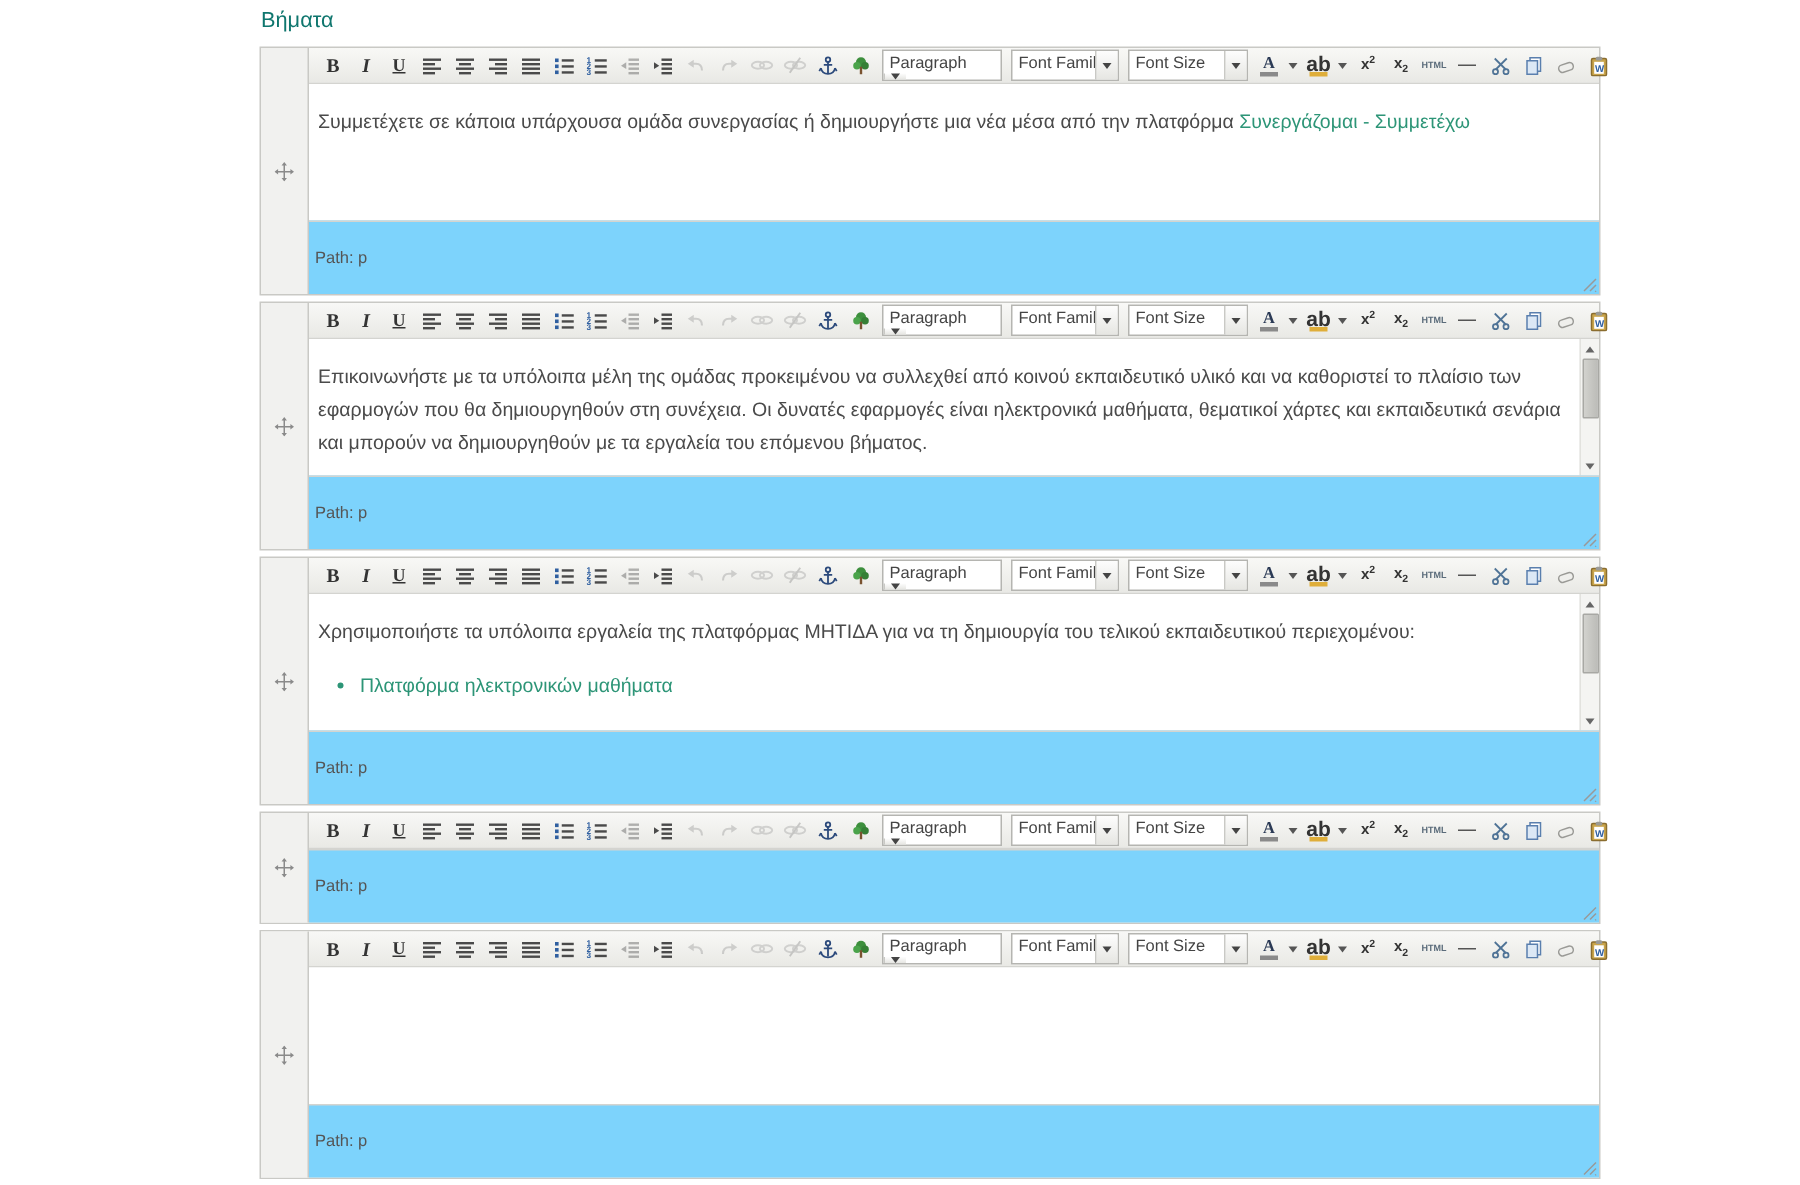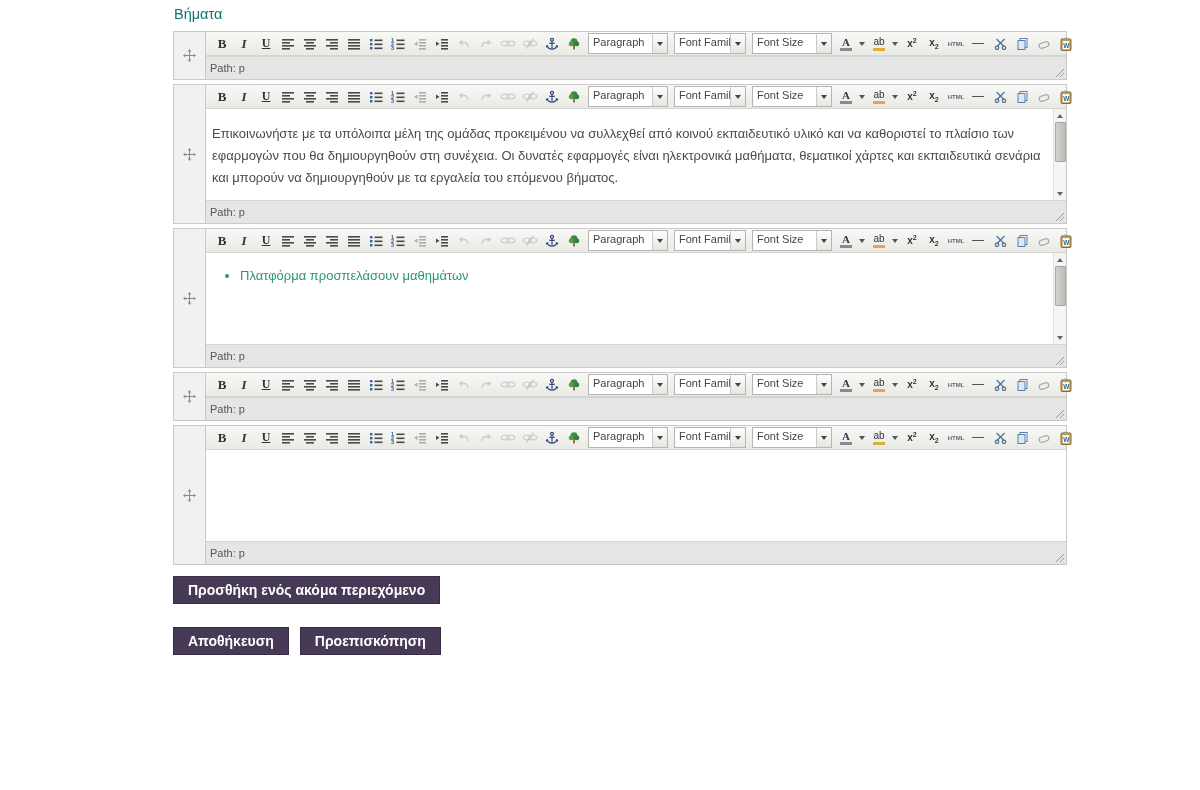--- a/index.html
+++ b/index.html
@@ -14,45 +14,45 @@
   .tb.disabled{opacity:.4;filter:grayscale(1);cursor:default;}
   .tb .sl{font-family:"Liberation Serif",serif;font-size:13px;color:#333;font-weight:bold;}
   .tb .sli{font-family:"Liberation Serif",serif;font-size:13px;color:#333;font-weight:bold;font-style:italic;}
   .tb .slu{font-family:"Liberation Serif",serif;font-size:12px;color:#333;font-weight:bold;text-decoration:underline;}
   .tb .xx{font-size:10px;font-weight:bold;color:#333;}
   .tb .xx sup,.tb .xx sub{font-size:7px;}
   .tb .htmltxt{font-size:6px;font-weight:bold;color:#5a6b7a;}
   .tb .hrline{display:block;width:12px;height:1px;background:#555;}
   .ic-a{display:flex;flex-direction:column;align-items:center;line-height:10px;}
   .ic-a .ltr{font-family:"Liberation Serif",serif;font-weight:bold;font-size:11px;color:#2b3a55;}
-  .ic-a .ltr2{font-size:10px;font-weight:normal;color:#333;}
+  .ic-a .ltr2{font-size:14px;font-weight:bold;color:#333;}
   .ic-a .bar{width:12px;height:3px;margin-top:1px;}
   .tb-split{width:9px;height:20px;display:inline-flex;align-items:center;justify-content:center;margin-right:2px;cursor:pointer;flex:0 0 auto;}
   .tb-split i{border-left:3px solid transparent;border-right:3px solid transparent;border-top:4px solid #555;}
   .tb-select{height:19px;background:#fff;border:1px solid #b5b5b1;display:inline-flex;align-items:stretch;margin:0 3px;font-size:11px;color:#444;flex:0 0 auto;cursor:pointer;}
   .tb-select .lab{padding:2px 4px 0 4px;flex:1;overflow:hidden;}
   .tb-select .arr{width:14px;border-left:1px solid #c9c9c5;background:linear-gradient(#fdfdfd,#e6e6e2);display:flex;align-items:center;justify-content:center;}
   .tb-select .arr i{border-left:3px solid transparent;border-right:3px solid transparent;border-top:4px solid #444;}
-  .sel-paragraph{width:78px;}
+  .sel-paragraph{width:78px;flex-direction:column;}
   .sel-family{width:70px;}
   .sel-size{width:78px;}
   .content{position:relative;height:91px;background:#fff;overflow:hidden;}
   .content-body{font-size:13px;color:#4a4a4a;line-height:22px;padding:0 6px;}
   .content-body p{margin:14px 0;}
   .content-body ul{margin:12px 0 0 0;padding-left:28px;}
   .ed-link{color:#2d9577;text-decoration:none;cursor:pointer;}
   .content-body li{color:#2d9577;}
   .sb{position:absolute;top:0;right:0;width:12px;height:100%;background:#f4f4f2;border-left:1px solid #e2e2de;}
   .sb-btn{position:absolute;left:0;width:12px;height:11px;display:flex;align-items:center;justify-content:center;cursor:pointer;}
   .sb-btn.up{top:1px;}
   .sb-btn.down{bottom:1px;}
   .sb-btn.up i{border-left:3.5px solid transparent;border-right:3.5px solid transparent;border-bottom:4px solid #666;}
   .sb-btn.down i{border-left:3.5px solid transparent;border-right:3.5px solid transparent;border-top:4px solid #666;}
   .sb-thumb{position:absolute;left:1px;top:13px;width:9px;height:38px;background:linear-gradient(90deg,#d2d2ce,#bcbcb8);border:1px solid #a8a8a4;border-radius:1px;cursor:pointer;}
-  .pathbar{height:16px;background:#e5e5e5;border-top:1px solid #d4d4d0;font-size:11px;color:#555;display:flex;align-items:center;padding:3px 4px;position:relative;text-align:right;}
+  .pathbar{height:16px;background:#7dd3fc;border-top:1px solid #d4d4d0;font-size:11px;color:#555;display:flex;align-items:center;padding:16px 4px;position:relative;text-align:right;}
   .resize-grip{position:absolute;right:1px;bottom:1px;cursor:se-resize;line-height:0;}
   .add-btn-row{margin-top:11px;}
   .actions-row{margin-top:23px;display:flex;gap:11px;}
   .btn{display:inline-flex;align-items:center;height:28px;padding:0 14px;background:#463a56;border:1px solid #382d45;color:#fff;font-size:14px;font-weight:bold;font-family:"Liberation Sans",sans-serif;cursor:pointer;}
 </style>
 </head>
 <body>
 
 <div class="wrap">
   <div class="page-title">Βήματα</div>
@@ -260,20 +260,25 @@
             </span>
             <span class="tb">
               <svg width="14" height="14" viewBox="0 0 14 14">
                 <rect x="2" y="2" width="10" height="11.5" rx="1" fill="#c9a44a" stroke="#8a6d2f"></rect>
                 <rect x="3.8" y="4.2" width="6.4" height="8" fill="#fff"></rect>
                 <rect x="4.8" y="0.8" width="4.4" height="2.6" rx="1" fill="#9a9a96"></rect>
                 <text x="4.3" y="11" font-size="6.5" font-weight="bold" fill="#2f5fa0">W</text>
               </svg>
             </span>
           </div>
+      <div class="content">
+        <div class="content-body">
+              <p><span>Συμμετέχετε σε κάποια υπάρχουσα ομάδα συνεργασίας ή δημιουργήστε μια νέα μέσα από την πλατφόρμα </span><a class="ed-link">Συνεργάζομαι - Συμμετέχω</a></p>
+            </div>
+      </div>
       <div class="pathbar">
         <span class="path-label">Path: p</span>
         <span class="resize-grip">
           <svg width="11" height="11" viewBox="0 0 11 11">
             <path d="M10 2 L2 10 M10 6 L6 10 M10 10 L9.5 10.5" stroke="#999" stroke-width="1" fill="none"></path>
           </svg>
         </span>
       </div>
     </div>
   </div>
@@ -718,22 +723,23 @@
               <svg width="14" height="14" viewBox="0 0 14 14">
                 <rect x="2" y="2" width="10" height="11.5" rx="1" fill="#c9a44a" stroke="#8a6d2f"></rect>
                 <rect x="3.8" y="4.2" width="6.4" height="8" fill="#fff"></rect>
                 <rect x="4.8" y="0.8" width="4.4" height="2.6" rx="1" fill="#9a9a96"></rect>
                 <text x="4.3" y="11" font-size="6.5" font-weight="bold" fill="#2f5fa0">W</text>
               </svg>
             </span>
           </div>
       <div class="content">
         <div class="content-body">
+              <p><span>Χρησιμοποιήστε τα υπόλοιπα εργαλεία της πλατφόρμας ΜΗΤΙΔΑ για να τη δημιουργία του τελικού εκπαιδευτικού περιεχομένου:</span></p>
               <ul>
-                <li><a class="ed-link">Πλατφόρμα προσπελάσουν μαθημάτων</a></li>
+                <li><a class="ed-link">Πλατφόρμα ηλεκτρονικών μαθήματα</a></li>
               </ul>
             </div>
       <div class="sb">
               <div class="sb-btn up">
                 <i></i>
               </div>
               <div class="sb-thumb"></div>
               <div class="sb-btn down">
                 <i></i>
               </div>

